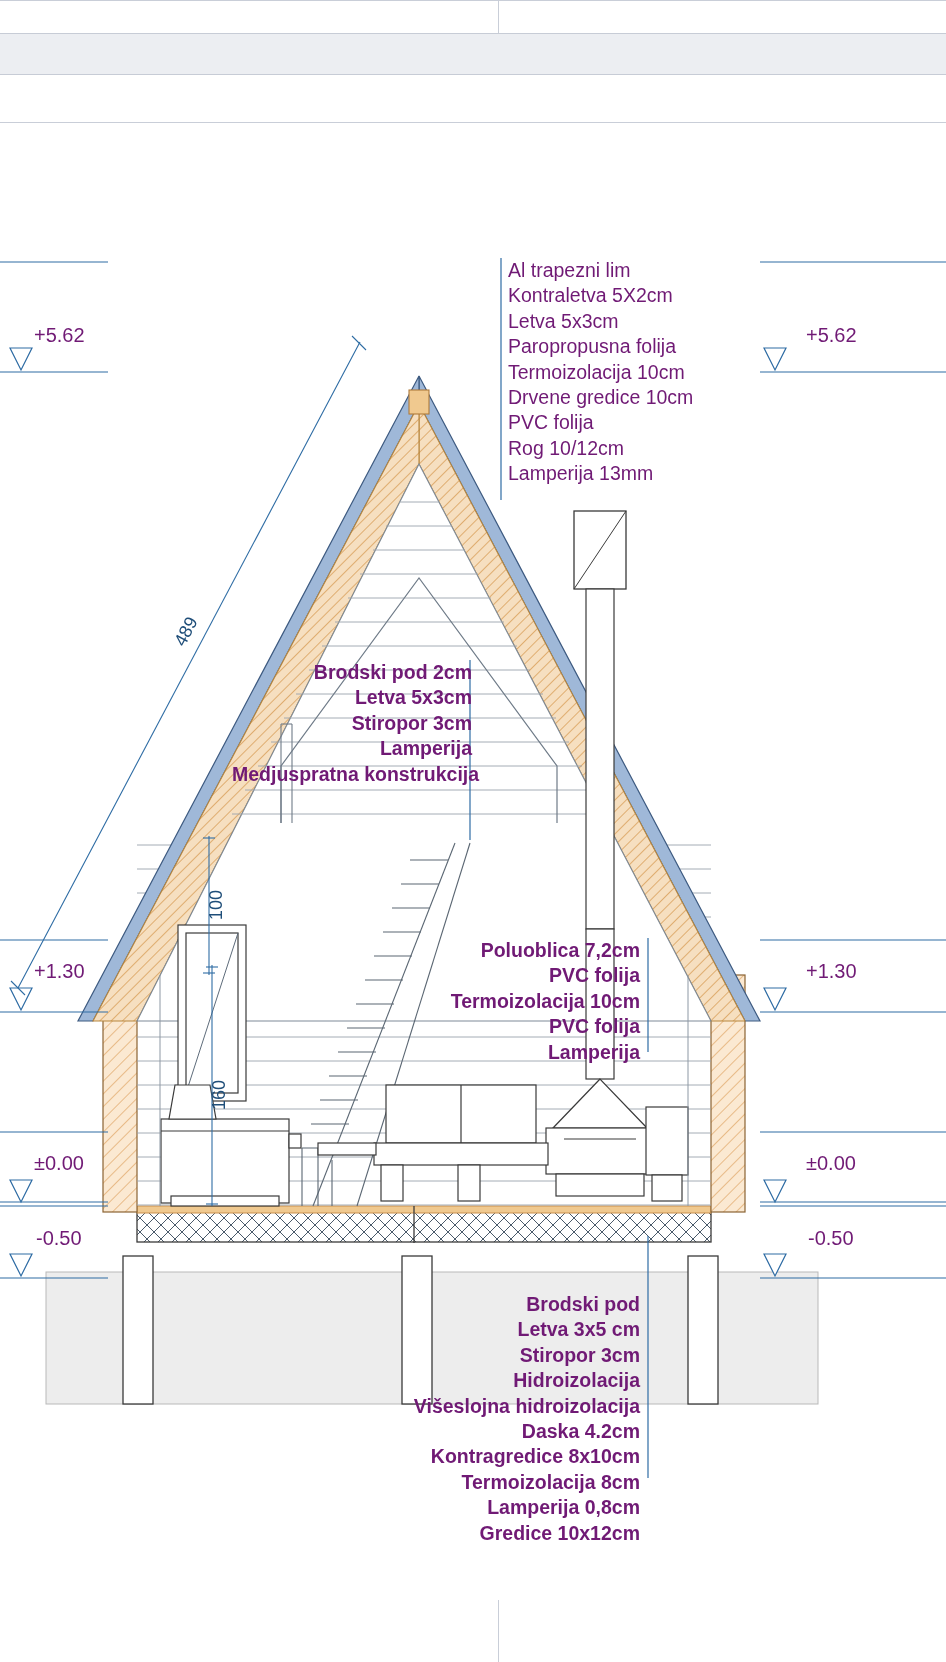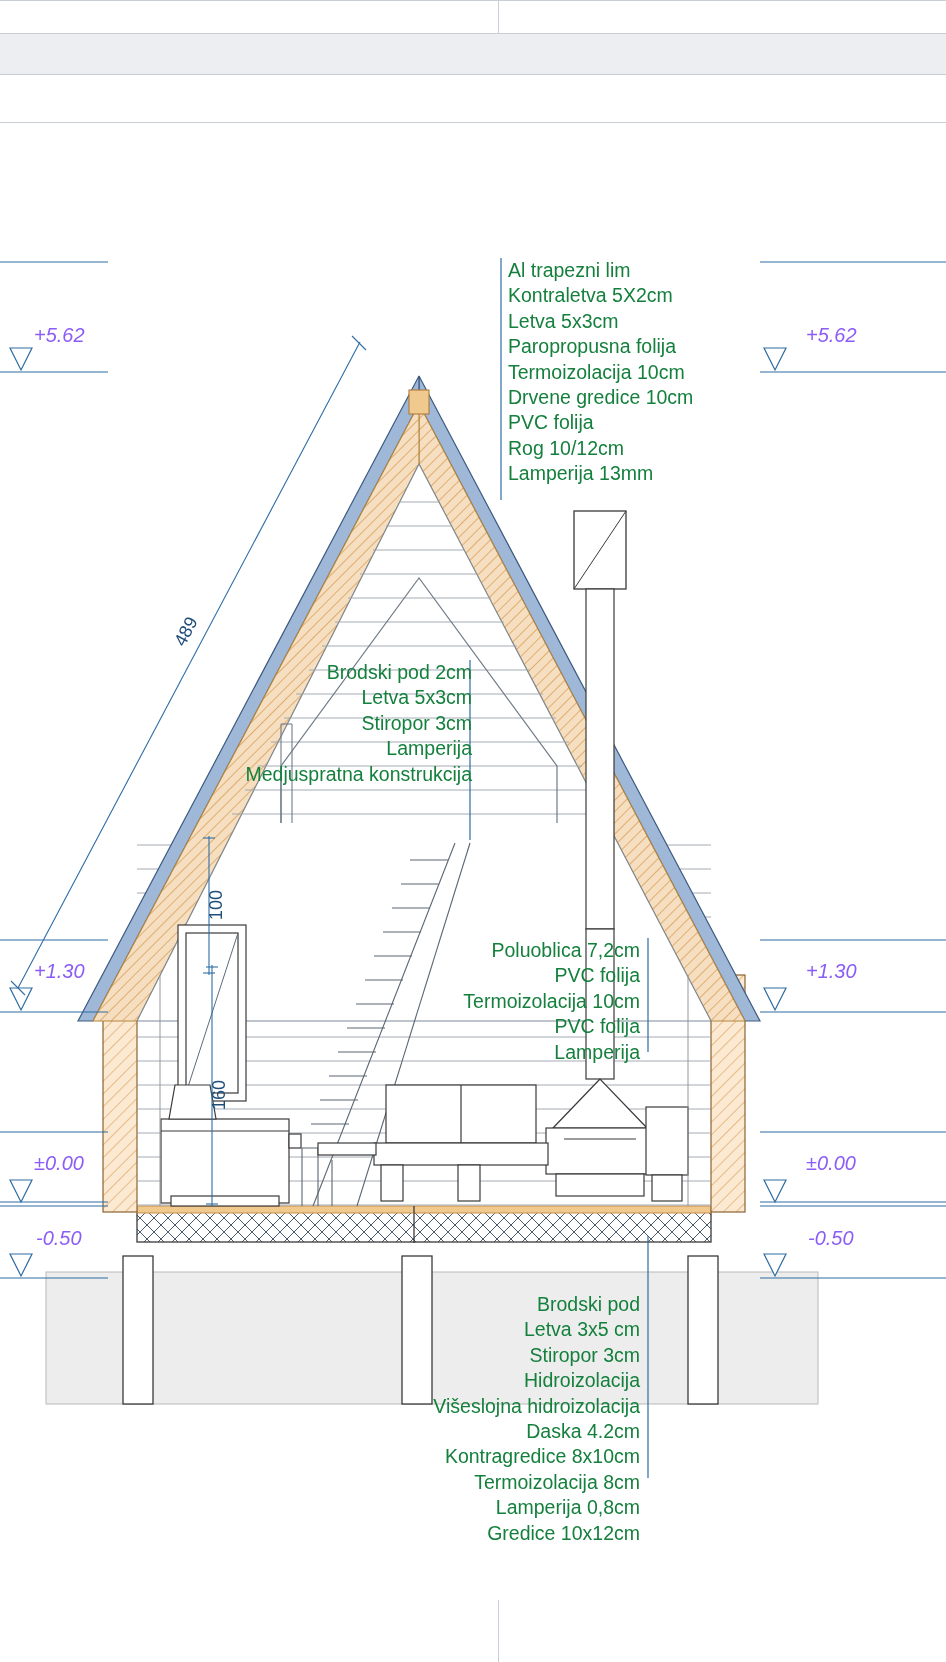--- a/index.html
+++ b/index.html
@@ -41,40 +41,39 @@
     position: absolute;
     background: #c9ced8;
     width: 1px;
   }
   svg.draw {
     position: absolute;
     left: 0; top: 0;
   }
   .elev {
     position: absolute;
-    color: #8b5cf6;
+    color: #701a75;
     font-size: 20px;
     white-space: nowrap;
-    font-style: italic;
   }
   .rot {
     position: absolute;
     color: #1f4e79;
     font-size: 18px;
     white-space: nowrap;
     transform-origin: left top;
   }
   .note-block {
     position: absolute;
-    color: #15803d;
+    color: #701a75;
     font-size: 19.5px;
     line-height: 25.4px;
     white-space: pre;
   }
-  .note-block.right { text-align: right; }
+  .note-block.right { text-align: right; font-weight: bold; }
   .note-block.left { text-align: left; }
 </style>
 </head>
 <body>
 
 <div id="sheet">
 
   <div class="thin-line" style="top:0px;"></div>
   <div class="chrome-band" style="top:33px; height:40px;"></div>
   <div class="thin-line" style="top:122px;"></div>

